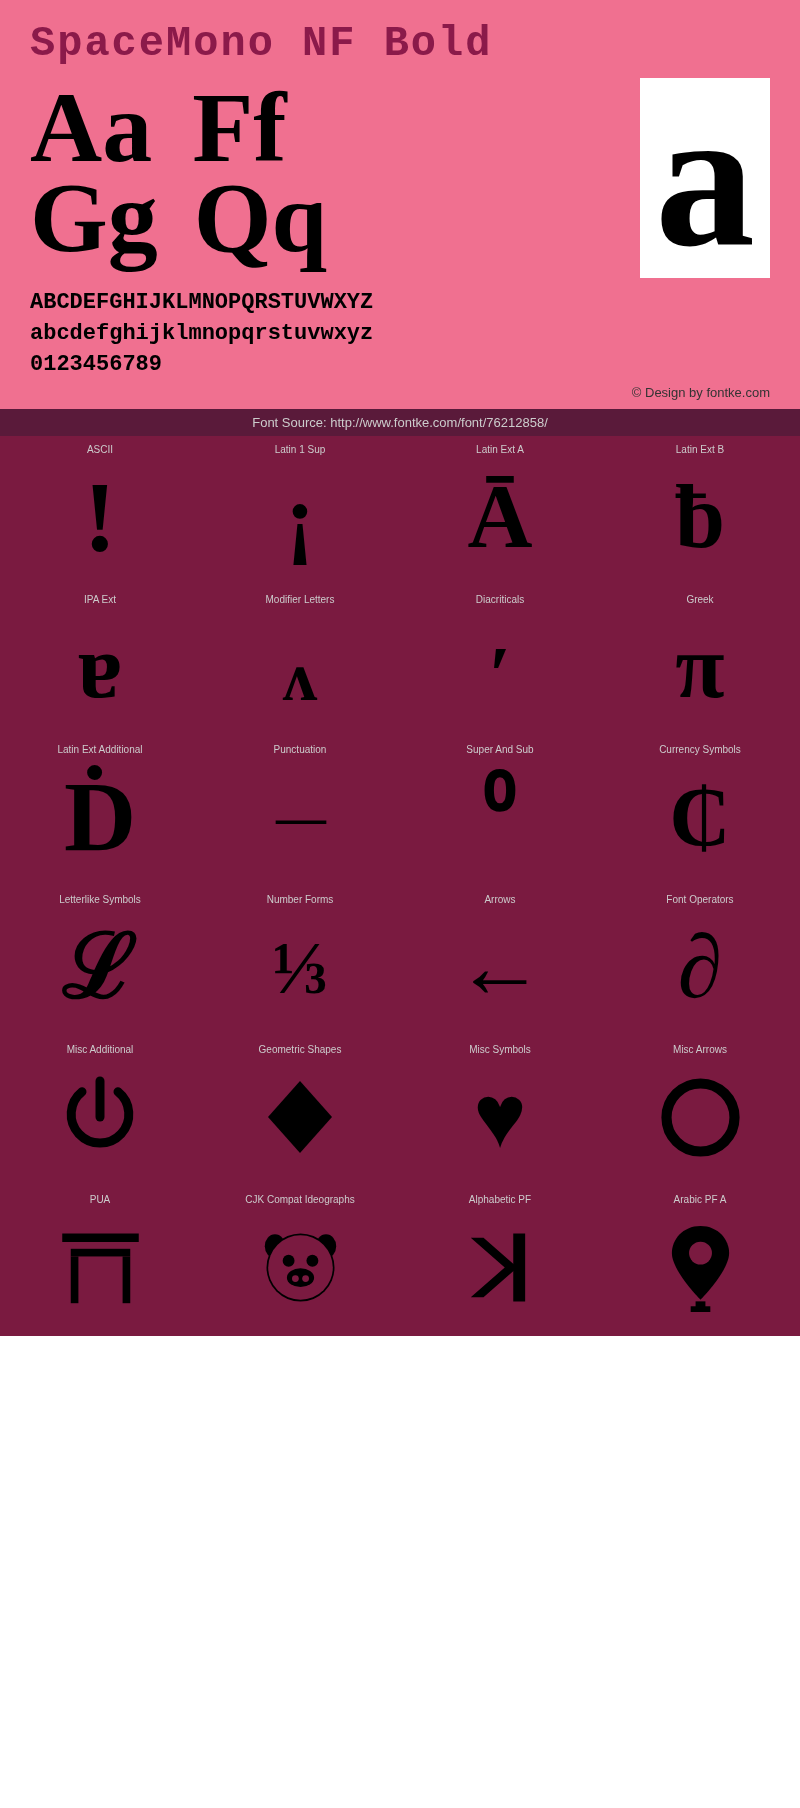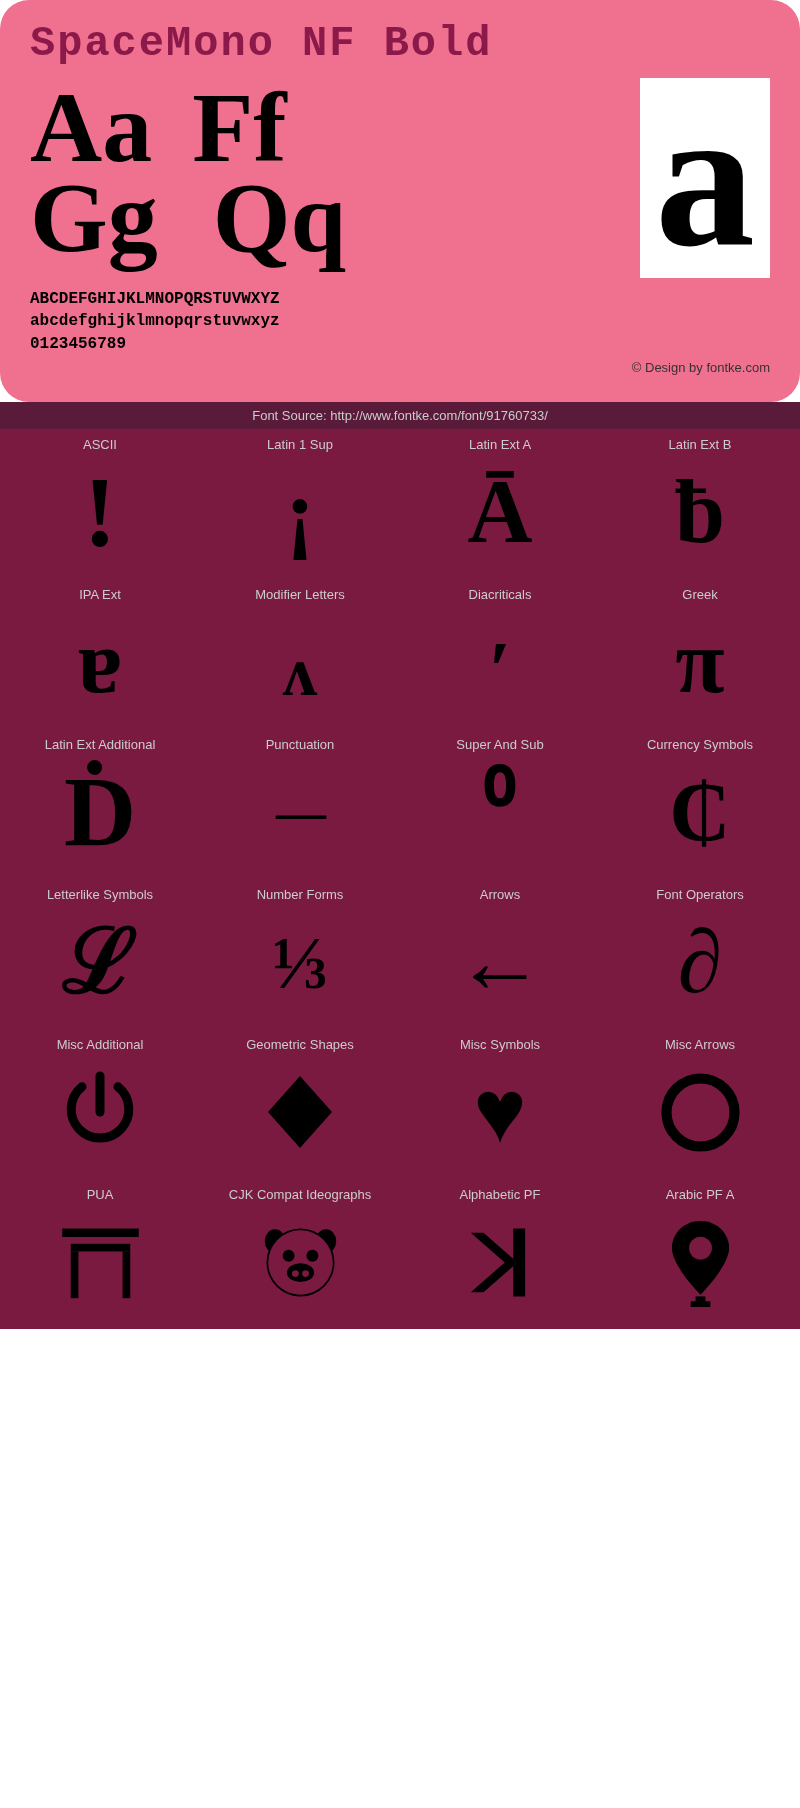--- a/index.html
+++ b/index.html
@@ -1,21 +1,20 @@
 <!DOCTYPE html>
 <html><head>
   <meta charset="utf-8">
   <style>
     * { margin: 0; padding: 0; box-sizing: border-box; }
     body { width: 800px; background: #fff; font-family: serif; }
 
     .top-section {
       background: #f07090;
-      padding: 20px 30px 22px 30px;
-      border-radius: 29px;
+      padding: 20px 30px 4px 30px;
     }
 
     .font-title {
       font-family: 'Courier New', monospace;
       font-size: 42px;
       font-weight: bold;
       color: #8b1a4a;
       letter-spacing: 2px;
       margin-bottom: 10px;
     }
@@ -43,21 +42,21 @@
       font-size: 200px;
       line-height: 1;
       padding: 0 15px;
       margin-left: auto;
     }
 
     .alphabet-section {
       margin-top: 10px;
       font-family: 'Courier New', monospace;
       font-weight: bold;
-      font-size: 16px;
+      font-size: 22px;
       color: #000;
       line-height: 1.4;
     }
 
     .design-credit {
       text-align: right;
       font-size: 13px;
       color: #333;
       padding: 5px 0;
       font-family: Arial, sans-serif;
@@ -85,21 +84,21 @@
     .glyph-cell {
       flex: 1;
       display: flex;
       flex-direction: column;
       align-items: center;
       padding: 8px 5px 12px 5px;
       min-height: 150px;
     }
 
     .glyph-cell-label {
-      font-size: 13px;
+      font-size: 10px;
       color: #ccc;
       font-family: Arial, sans-serif;
       margin-bottom: 5px;
       text-align: center;
     }
 
     .glyph-symbol {
       font-family: Georgia, 'Times New Roman', serif;
       font-weight: 900;
       font-size: 80px;
@@ -124,38 +123,38 @@
 
 <div class="top-section">
   <div class="font-title">SpaceMono NF Bold</div>
 
   <div class="glyph-showcase">
     <div style="display:flex; flex-direction:column;">
       <div style="display:flex; gap:20px;">
         <span class="glyph-large">Aa</span>
         <span class="glyph-large">Ff</span>
       </div>
-      <div style="display:flex; gap:35px; margin-top:-10px;">
+      <div style="display:flex; gap:16px; margin-top:-10px;">
         <span class="glyph-large">Gg</span>
         <span class="glyph-large">Qq</span>
       </div>
     </div>
     <div class="glyph-hero">a</div>
   </div>
 
   <div class="alphabet-section">
     <div>ABCDEFGHIJKLMNOPQRSTUVWXYZ</div>
     <div>abcdefghijklmnopqrstuvwxyz</div>
     <div>0123456789</div>
   </div>
 
   <div class="design-credit">© Design by fontke.com</div>
 </div>
 
-<div class="source-bar">Font Source: http://www.fontke.com/font/91760733/</div>
+<div class="source-bar">Font Source: http://www.fontke.com/font/76212858/</div>
 
 <div class="glyphs-grid-section">
 
   <div class="glyph-row">
     <div class="glyph-cell">
       <div class="glyph-cell-label">ASCII</div>
       <div class="glyph-symbol" style="font-size:100px;">!</div>
     </div>
     <div class="glyph-cell">
       <div class="glyph-cell-label">Latin 1 Sup</div>

